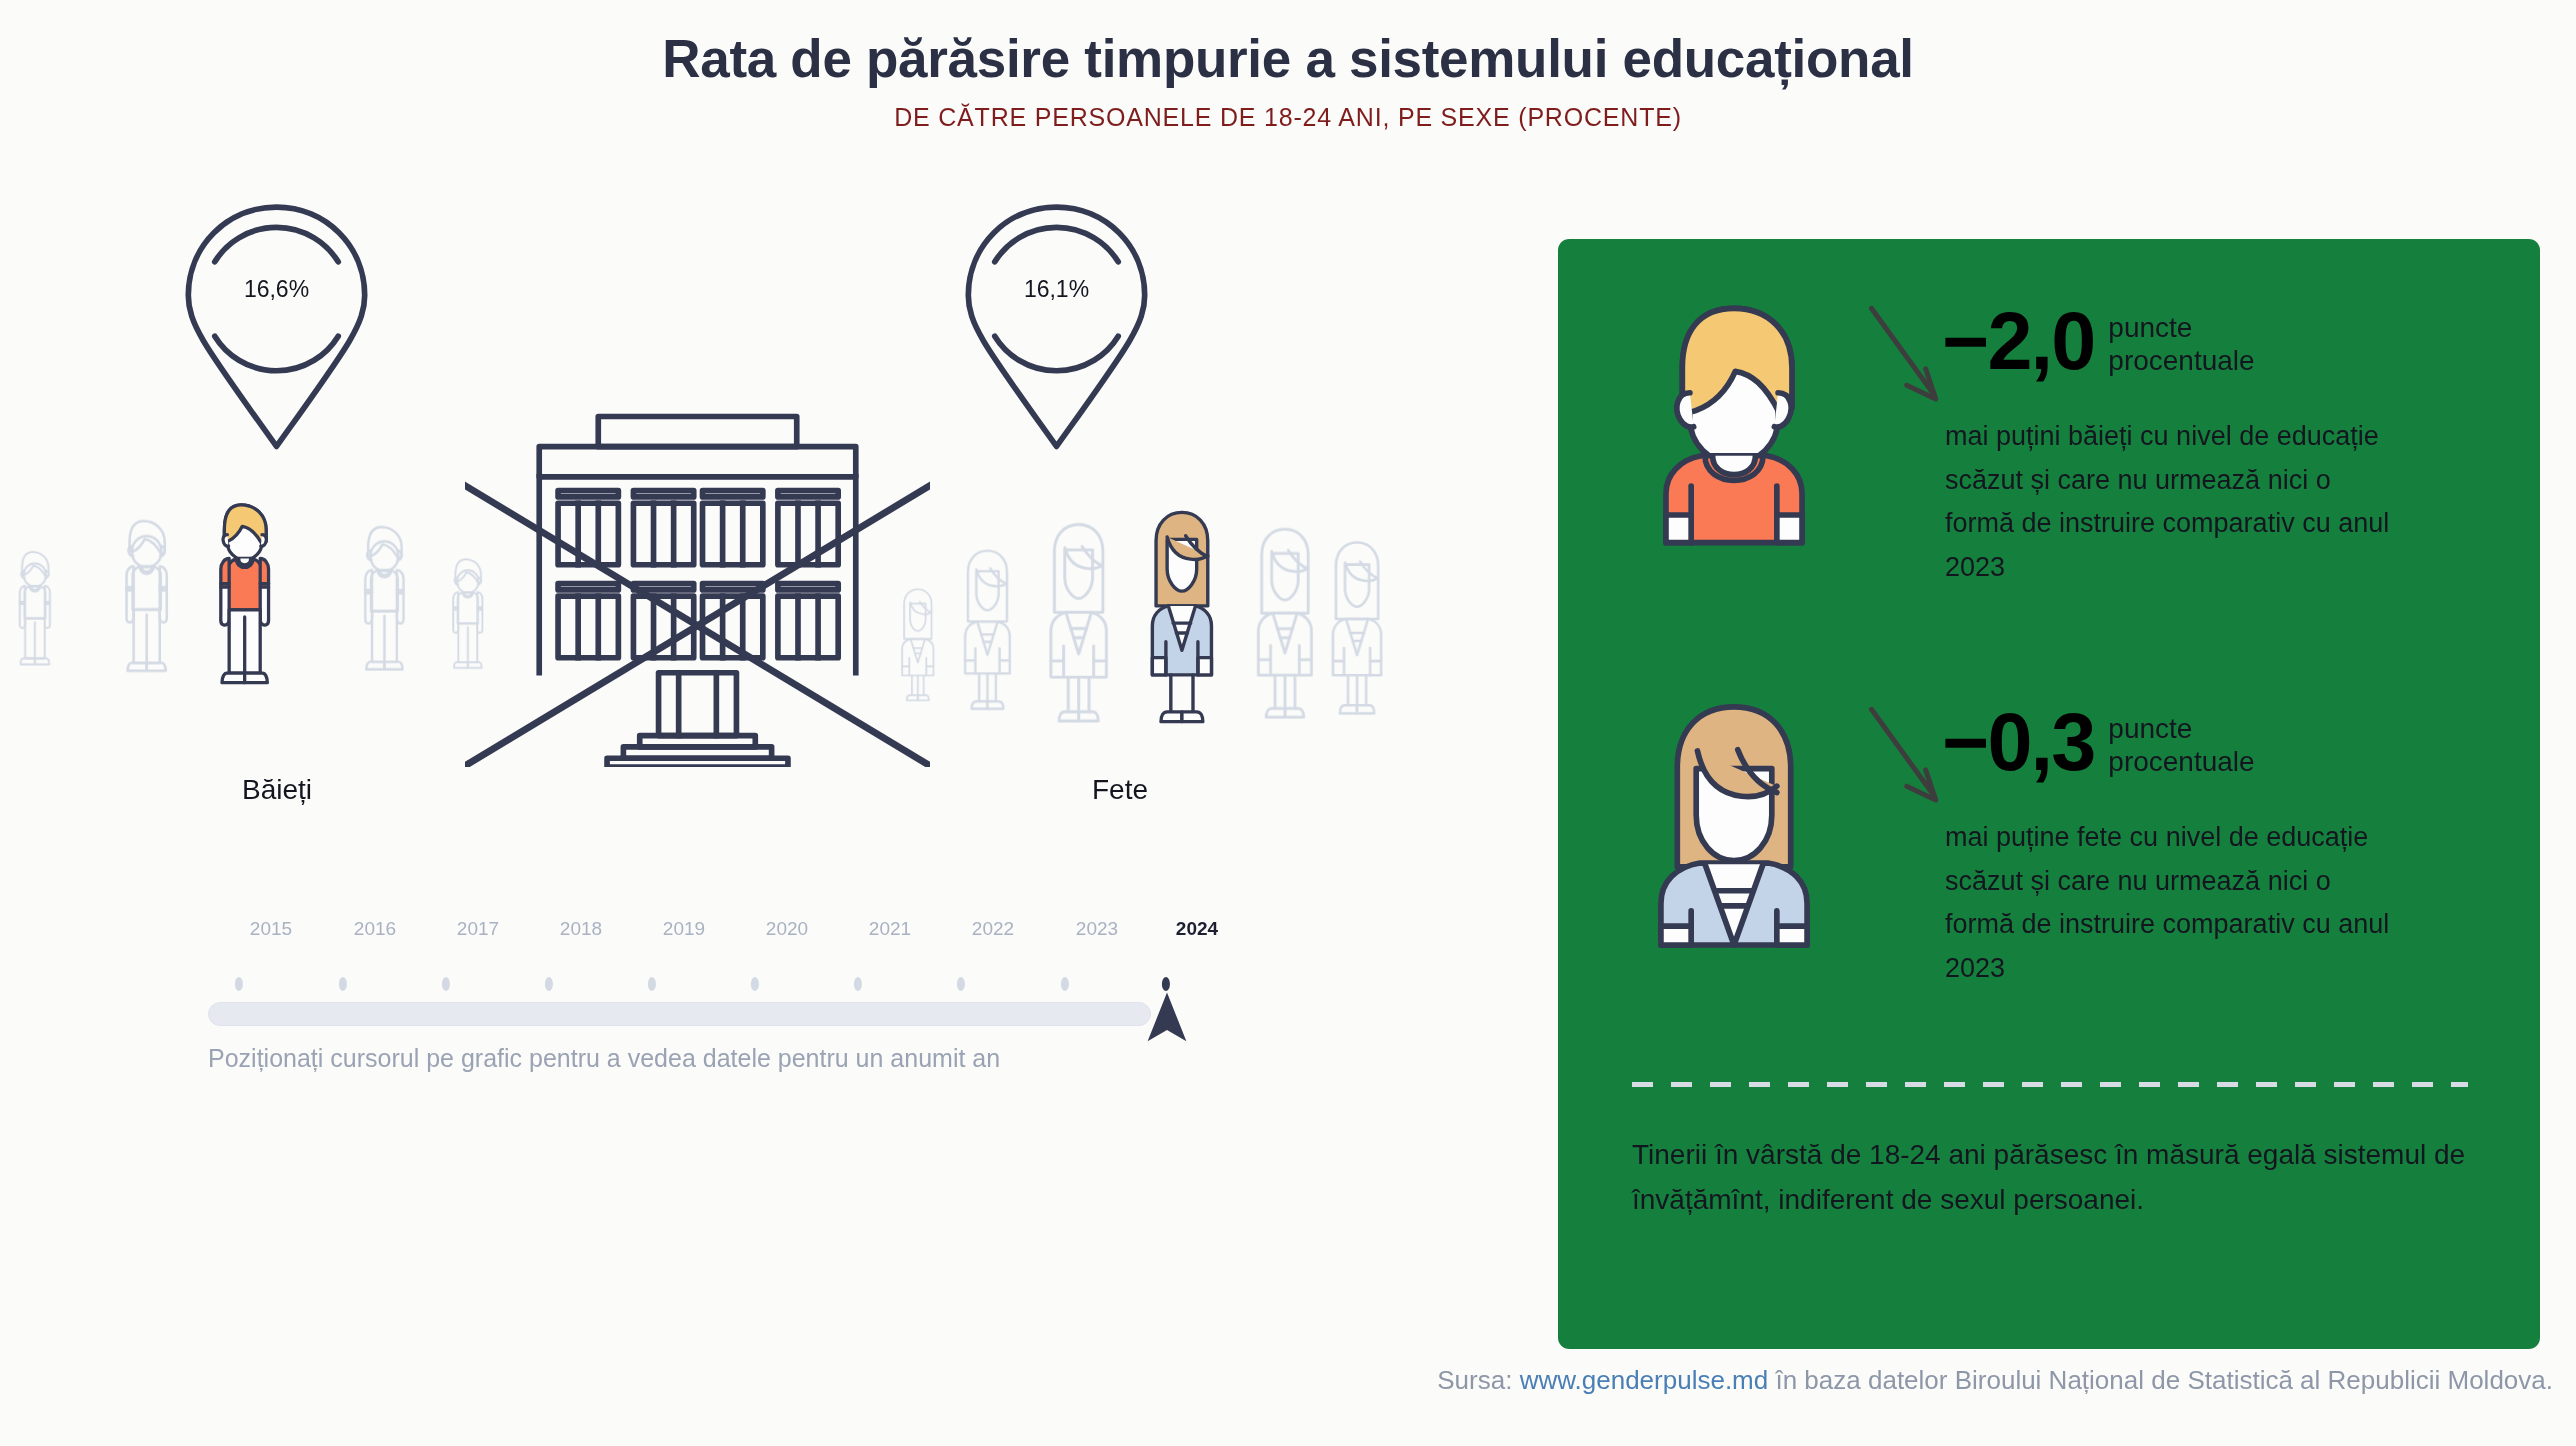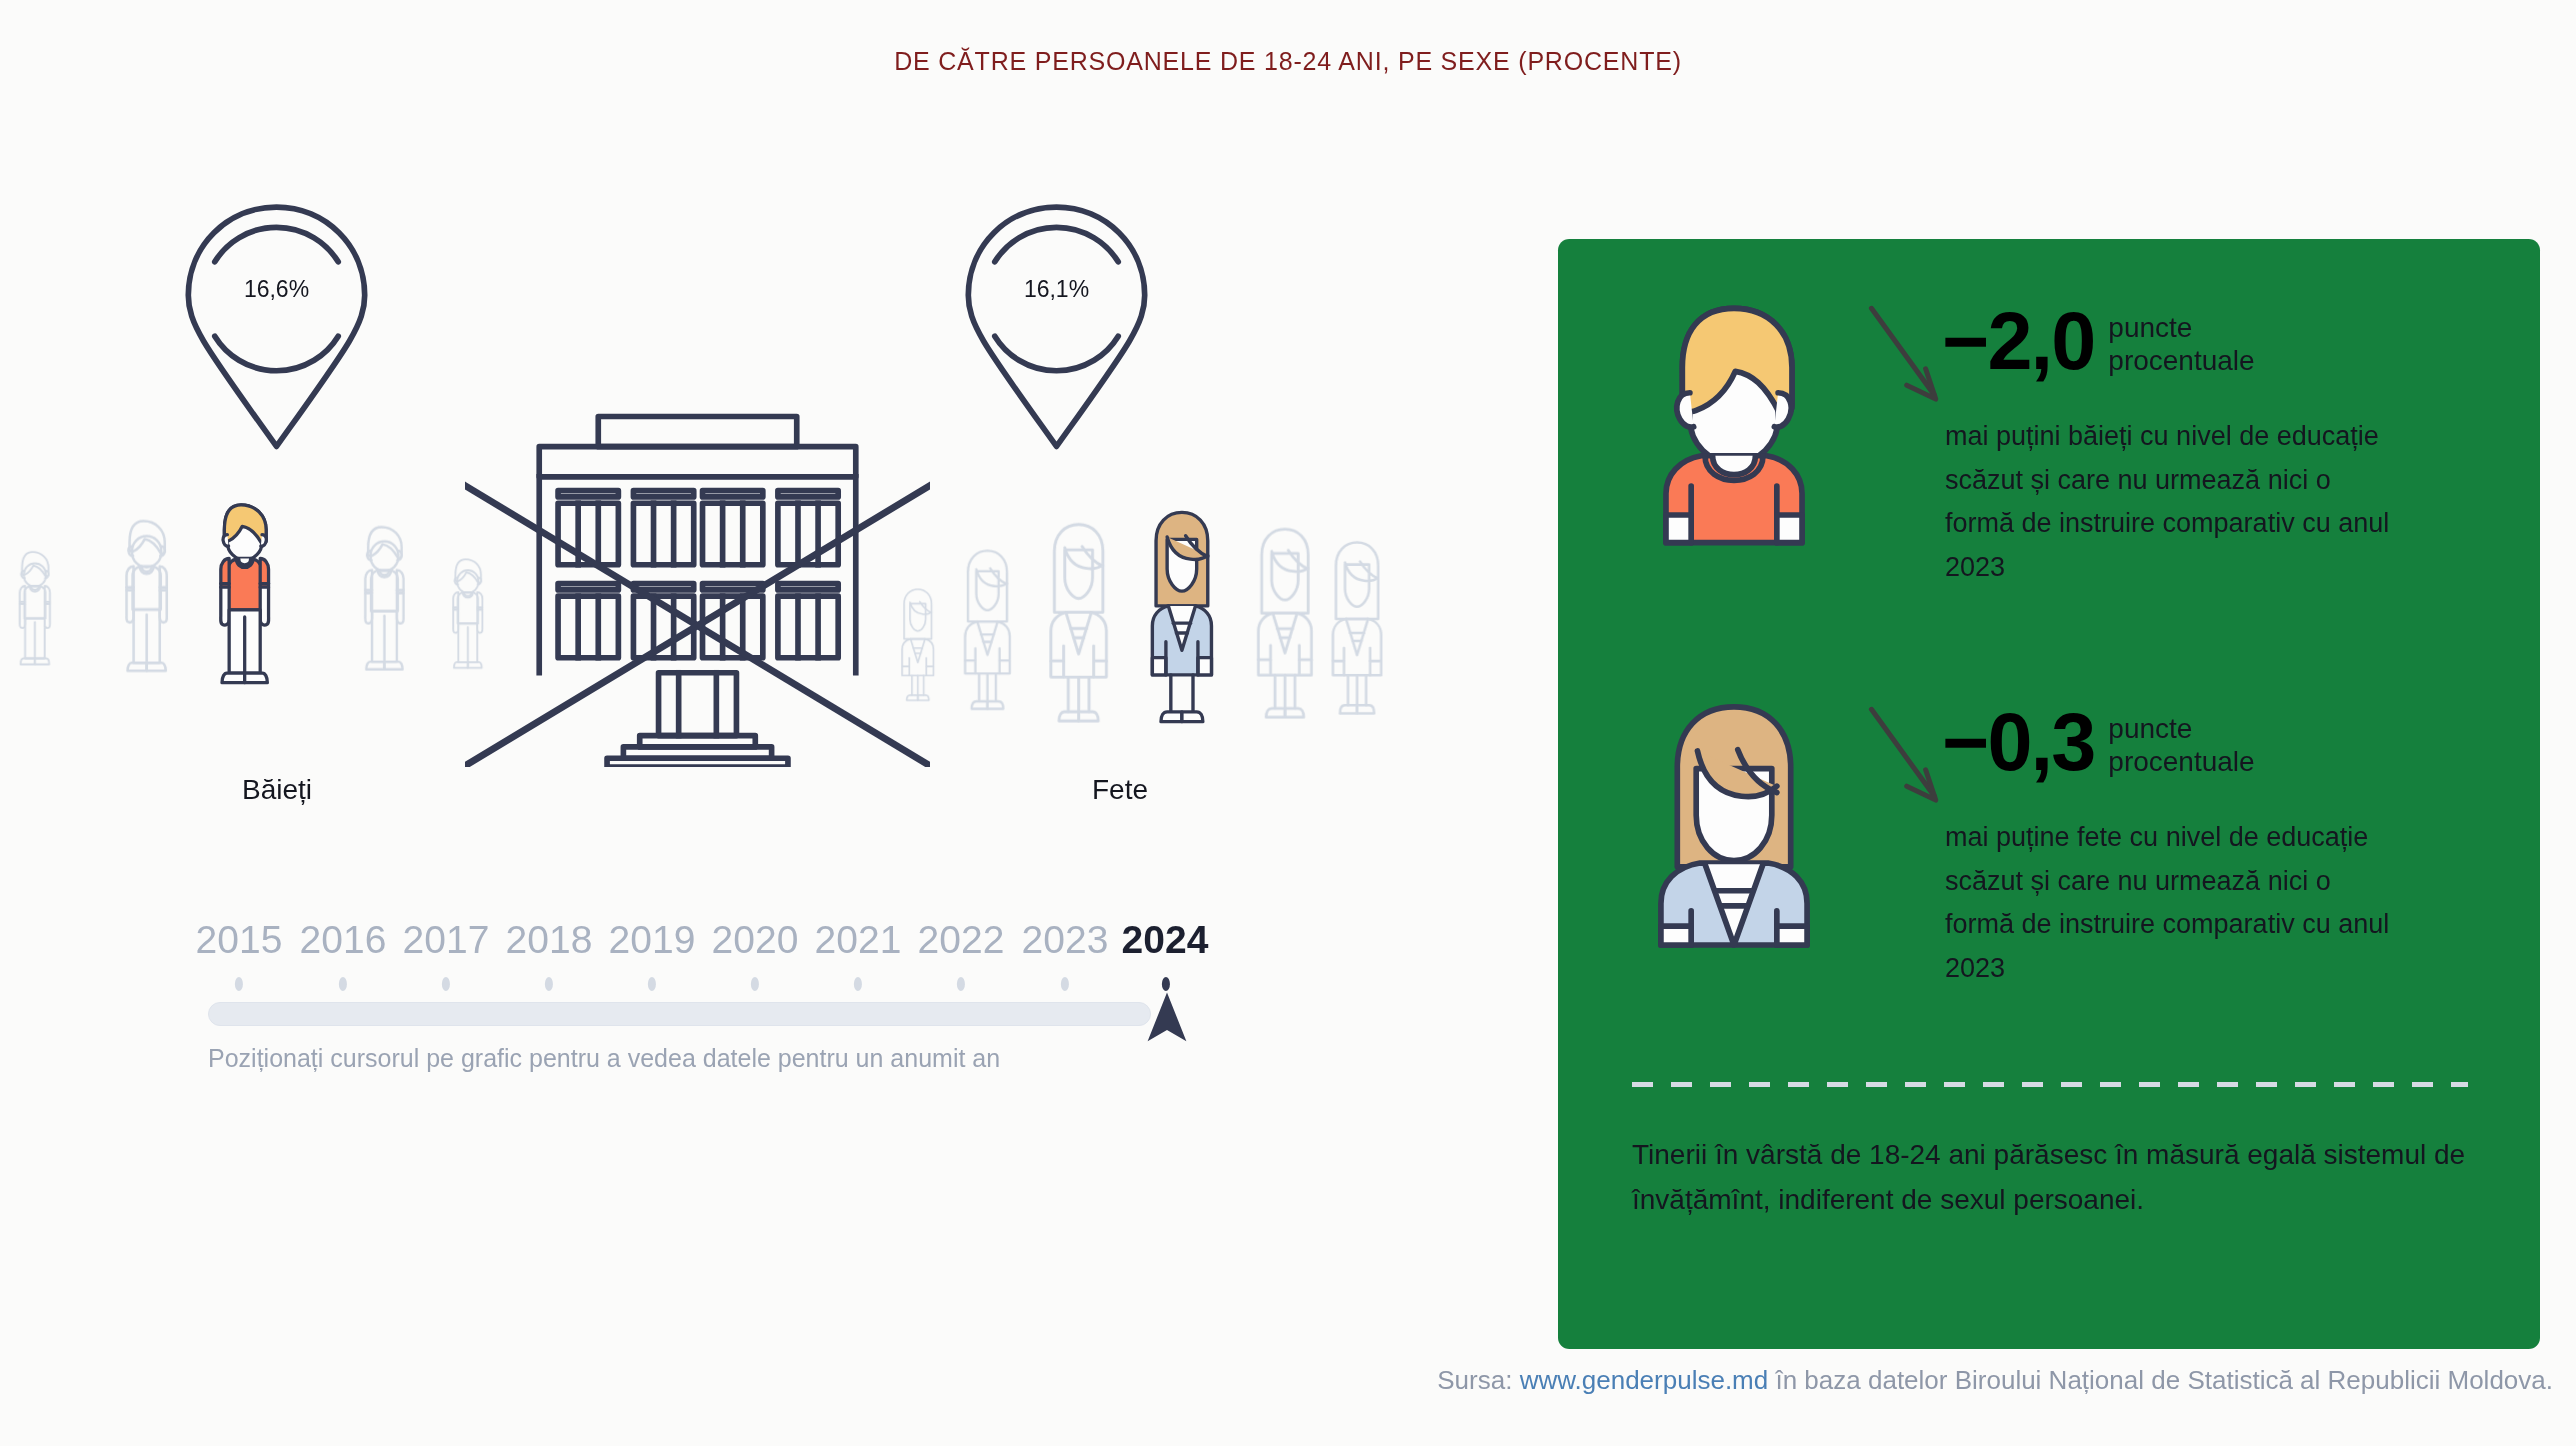--- a/index.html
+++ b/index.html
@@ -38,22 +38,22 @@
     position:absolute;text-align:center;font-size:28px;color:#14161f;
     width:252px;
   }
 
   .school{position:absolute;left:465px;top:201px;}
 
   
   .timeline{position:absolute;left:208px;top:918px;width:981px;}
   .years{position:relative;height:44px;}
   .year{
-    position:absolute;font-size:39px;color:#a9b2c1;top:0;
-    transform:translateX(-50%);white-space:nowrap;
+    position:absolute;font-size:19px;color:#a9b2c1;top:0;
+    transform:translateX(-50%);white-space:nowrap;margin-left:32px;
   }
   .year.active{color:#1c2030;font-weight:bold;}
   .ticks{position:relative;height:25px;margin-top:11.3px;}
   .tick{
     position:absolute;width:8.2px;height:14px;border-radius:50%;
     background:#d4dae3;transform:translateX(-50%);top:3.8px;
   }
   .tick.active{background:#343a52;}
   .track{
     position:relative;margin-top:3.8px;height:24px;width:943px;
@@ -103,20 +103,21 @@
     font-size:26px;color:#8e97a8;
   }
   .footer a{color:#4a7fb5;text-decoration:none;}
 </style>
 </head>
 <body>
 
 <div class="page">
 
   <div class="header">
+    <div class="title">Rata de părăsire timpurie a sistemului educațional</div>
     <div class="subtitle">DE CĂTRE PERSOANELE DE 18-24 ANI, PE SEXE (PROCENTE)</div>
   </div>
 
   <div class="viz">
 
     <div class="pin" style="left:182px;top:-6.3px;">
       <svg width="189" height="252" viewBox="0 0 300 400">
         <path d="M150 8 C72 8 10 70 10 148 C10 196 40 234 150 388 C260 234 290 196 290 148 C290 70 228 8 150 8 Z" fill="none" stroke="#343a52" stroke-width="9" stroke-linejoin="round"></path>
         <path d="M52 95 A115 115 0 0 1 248 95" fill="none" stroke="#343a52" stroke-width="9" stroke-linecap="round"></path>
         <path d="M52 213 A115 115 0 0 0 248 213" fill="none" stroke="#343a52" stroke-width="9" stroke-linecap="round"></path>

